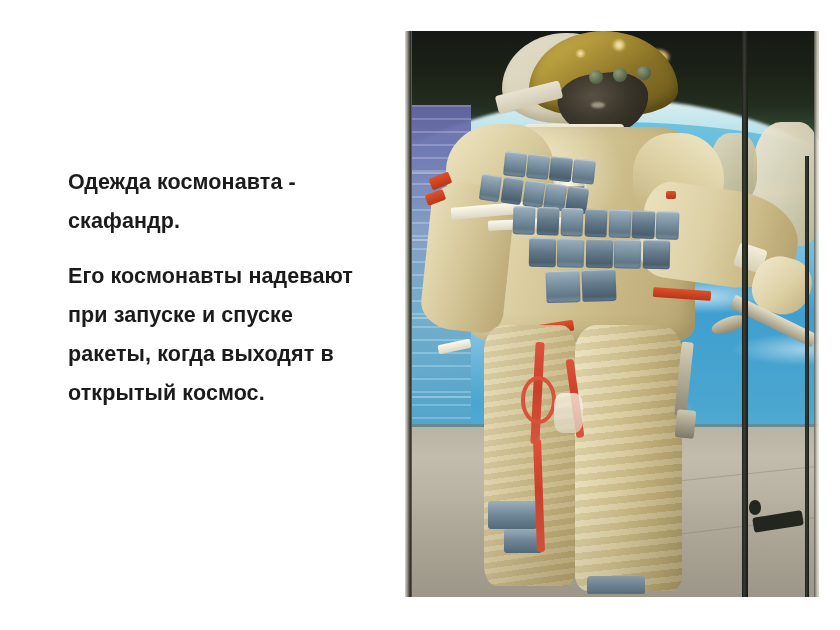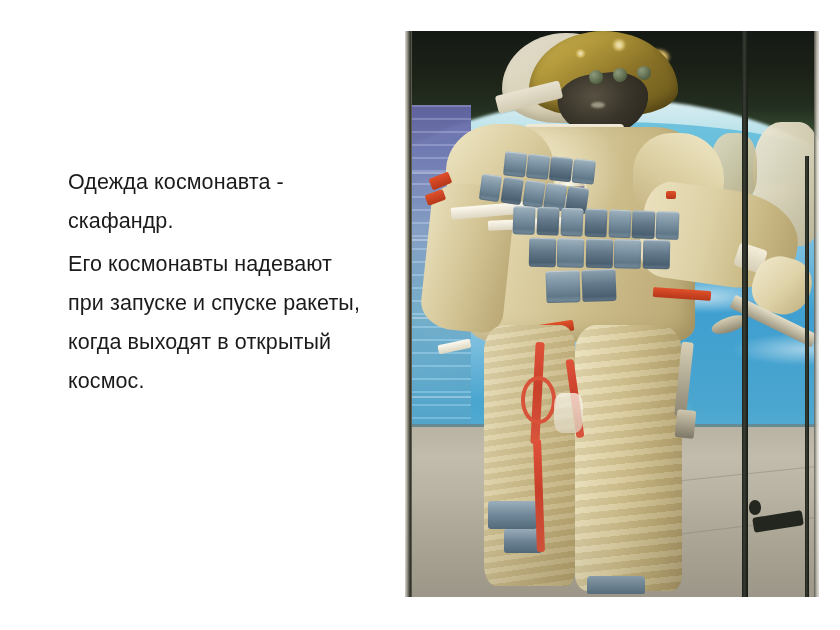--- a/index.html
+++ b/index.html
@@ -31,23 +31,24 @@
     width: 320px;
   }
   .para {
     margin: 0;
     color: #1b1b1b;
     font-size: 21.5px;
     line-height: 39px;
     font-family: "Liberation Sans", sans-serif;
     letter-spacing: 0.1px;
     white-space: pre-wrap;
+    font-weight: bold;
   }
   #para-1 { margin-bottom: 0px; }
-  #para-2 { margin-top: 4px; width: 305px; }
+  #para-2 { margin-top: 16px; width: 305px; }
 
   
   #photo-frame {
     position: absolute;
     left: 405px;
     top: 31px;
     width: 414px;
     height: 566px;
     overflow: hidden;
     background: #2a2b24;

